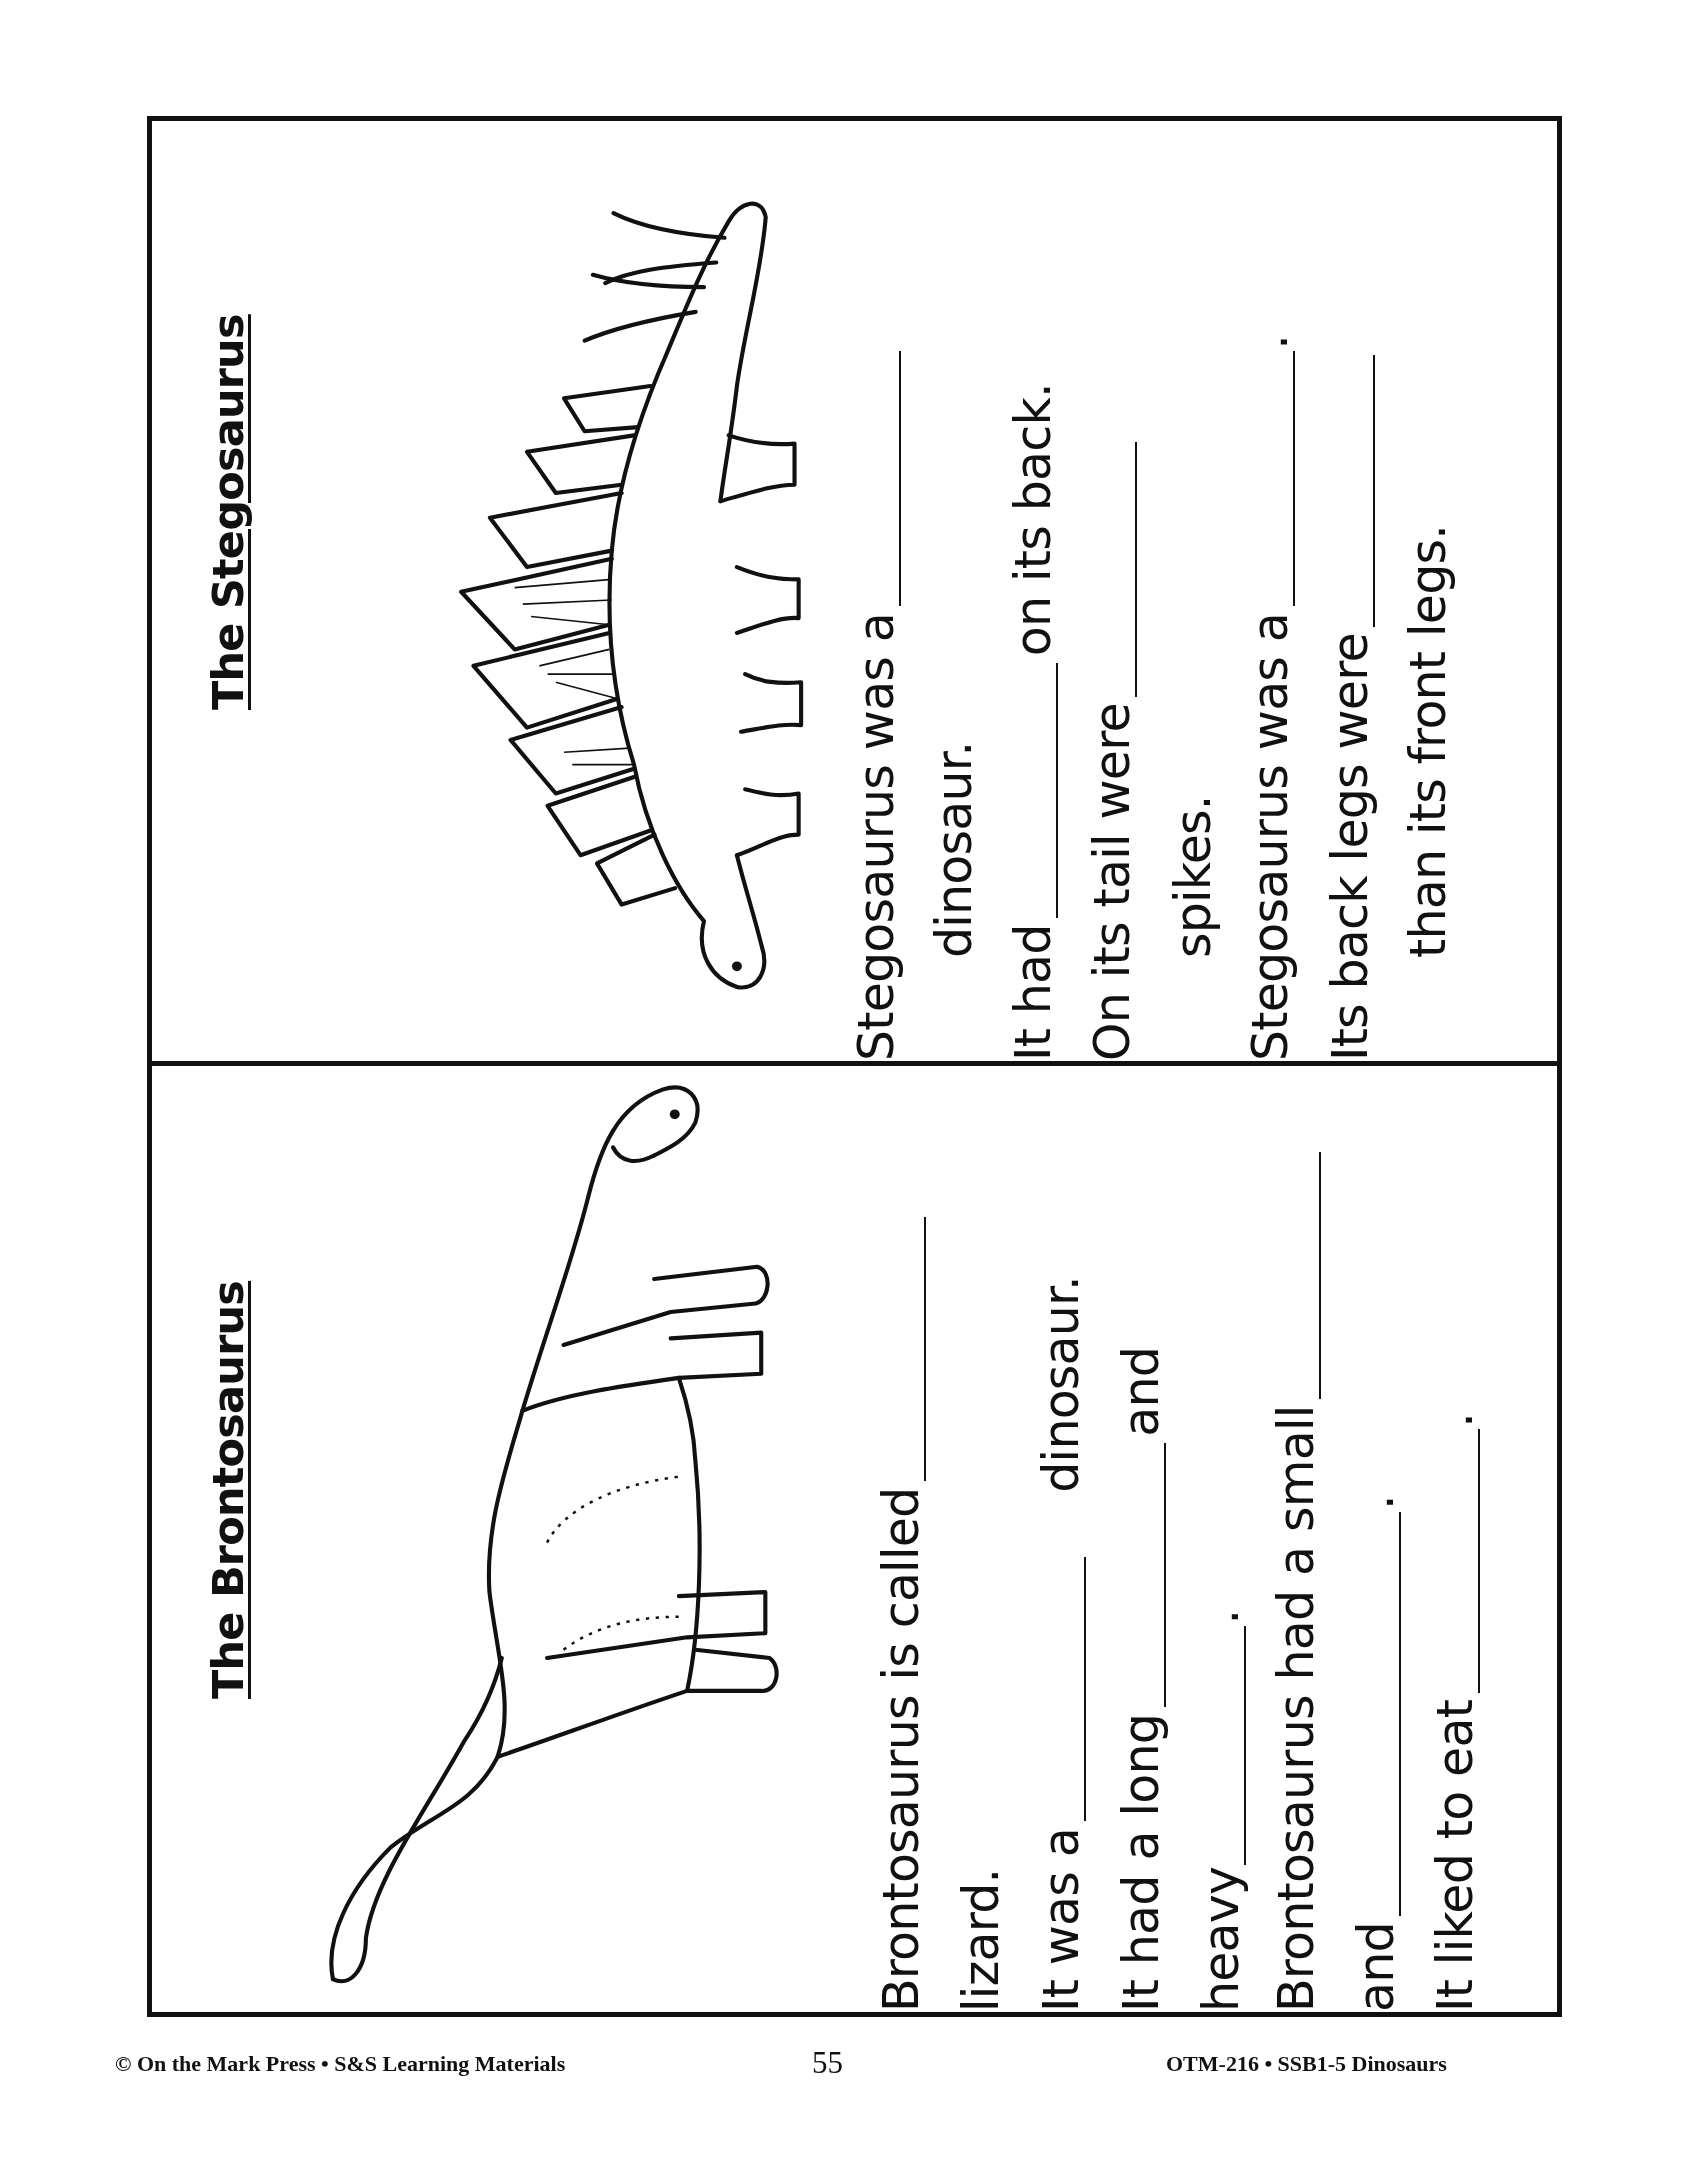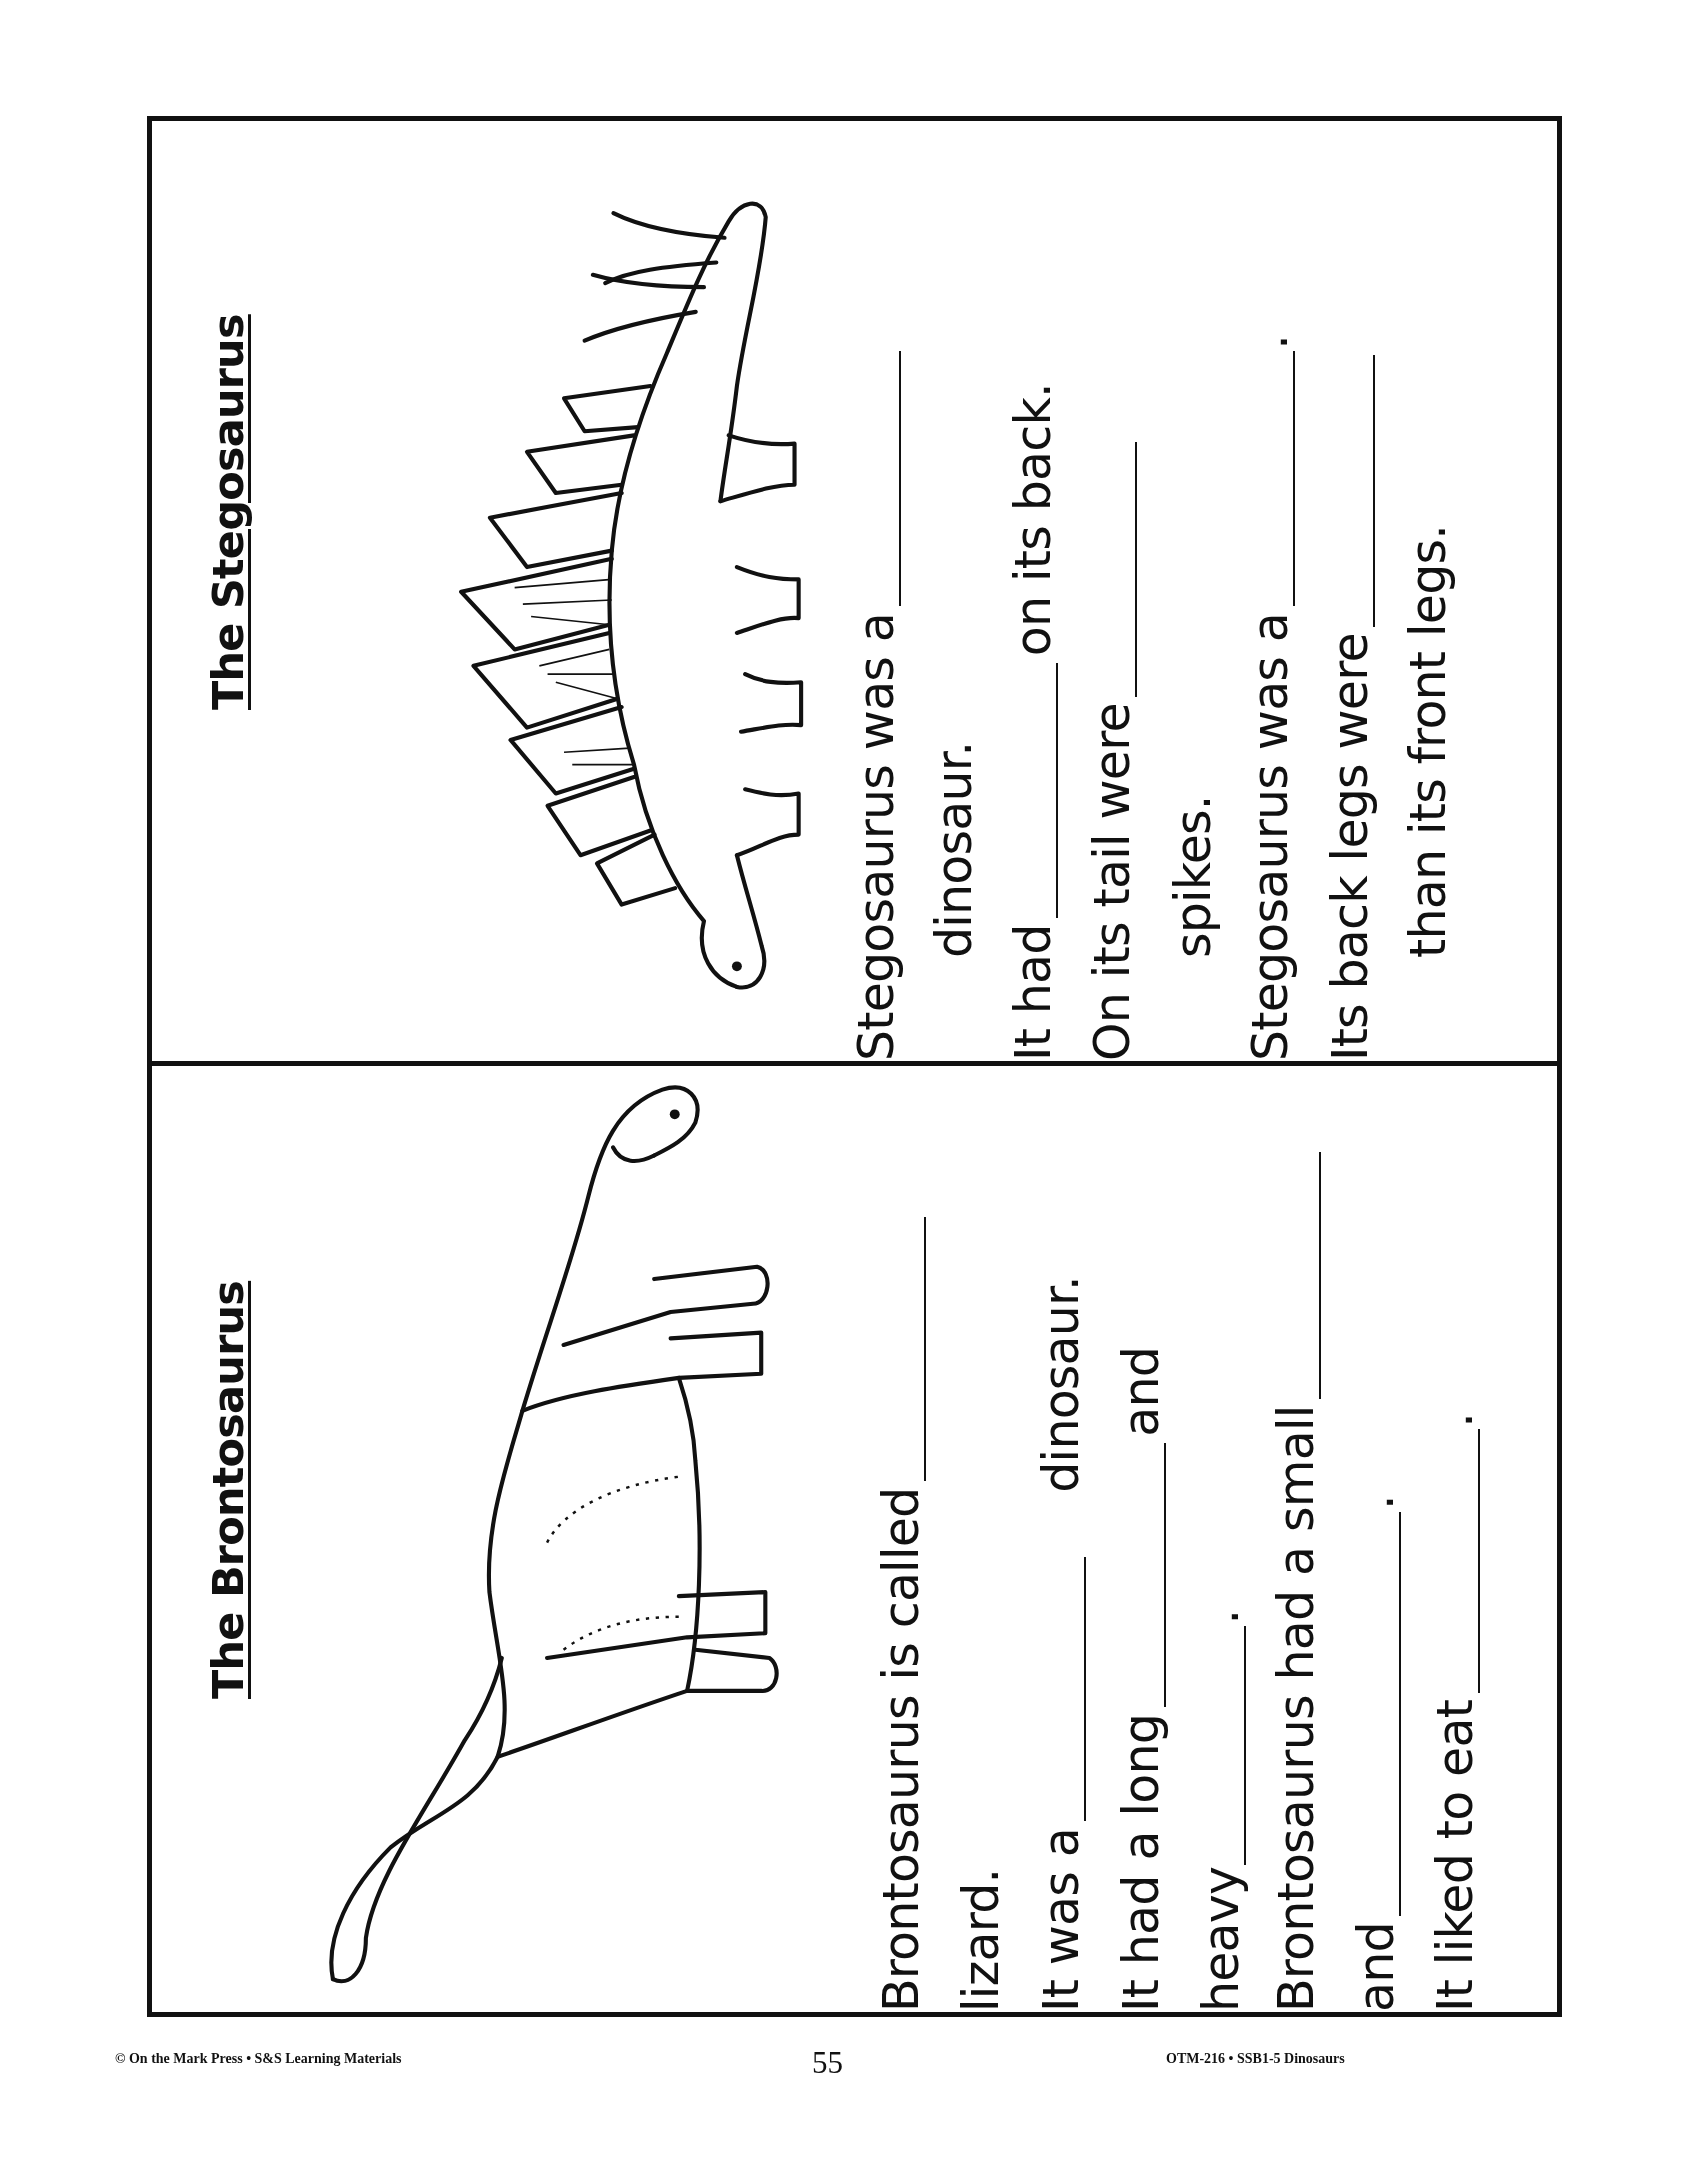--- a/index.html
+++ b/index.html
@@ -6,21 +6,21 @@
   body { width:1687px; height:2183px; position:relative; overflow:hidden; font-family:"DejaVu Sans", sans-serif; color:#111; }
   .frame { position:absolute; left:147px; top:116px; width:1415px; height:1901px; border:5px solid #111; box-sizing:border-box; }
   .divider { position:absolute; left:147px; top:1061px; width:1415px; height:5px; background:#111; }
   
   .rot { position:absolute; transform-origin:0 0; transform:rotate(-90deg); }
   .title { position:absolute; font-family:"DejaVu Sans", sans-serif; font-weight:bold; font-size:43px; text-decoration:underline; text-decoration-thickness:2.5px; text-underline-offset:5px; white-space:nowrap; letter-spacing:-0.8px; }
   .line { position:absolute; left:0; font-size:49px; white-space:nowrap; letter-spacing:-0.8px; line-height:1; display:flex; align-items:flex-end; }
   .blank { display:inline-block; border-bottom:2.5px solid #111; height:43px; margin:0 6.6px; }
   .blank.tight { margin-right:1.6px; }
   .illus { position:absolute; }
-  .footer { position:absolute; top:2051px; font-family:"Liberation Serif", serif; font-weight:bold; font-size:14px; white-space:nowrap; }
+  .footer { position:absolute; top:2051px; font-family:"Liberation Serif", serif; font-weight:bold; font-size:22px; white-space:nowrap; }
   .pagenum { position:absolute; top:2045px; left:812px; font-family:"Liberation Serif", serif; font-size:31px;text-align:right; }
 </style>
 </head>
 <body>
 
 <div class="frame"></div>
 <div class="divider"></div>
 
 <div class="rot" style="left:152px; top:1061px; width:940px; height:1405px;">
   <div class="title" style="left:351px; top:51px;">The Stegosaurus</div>

